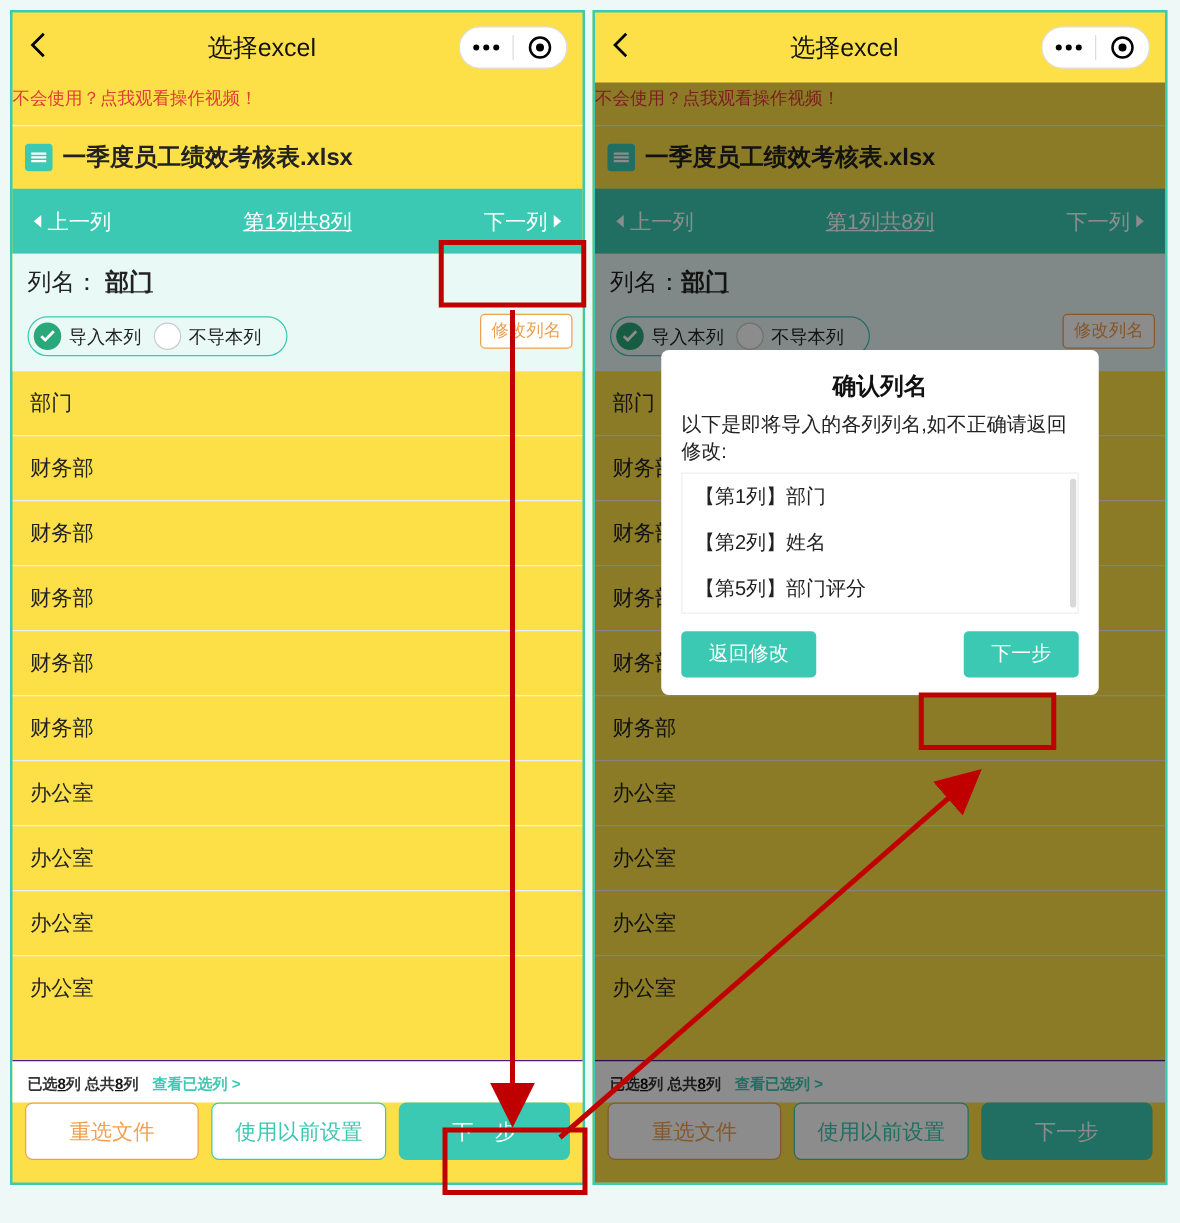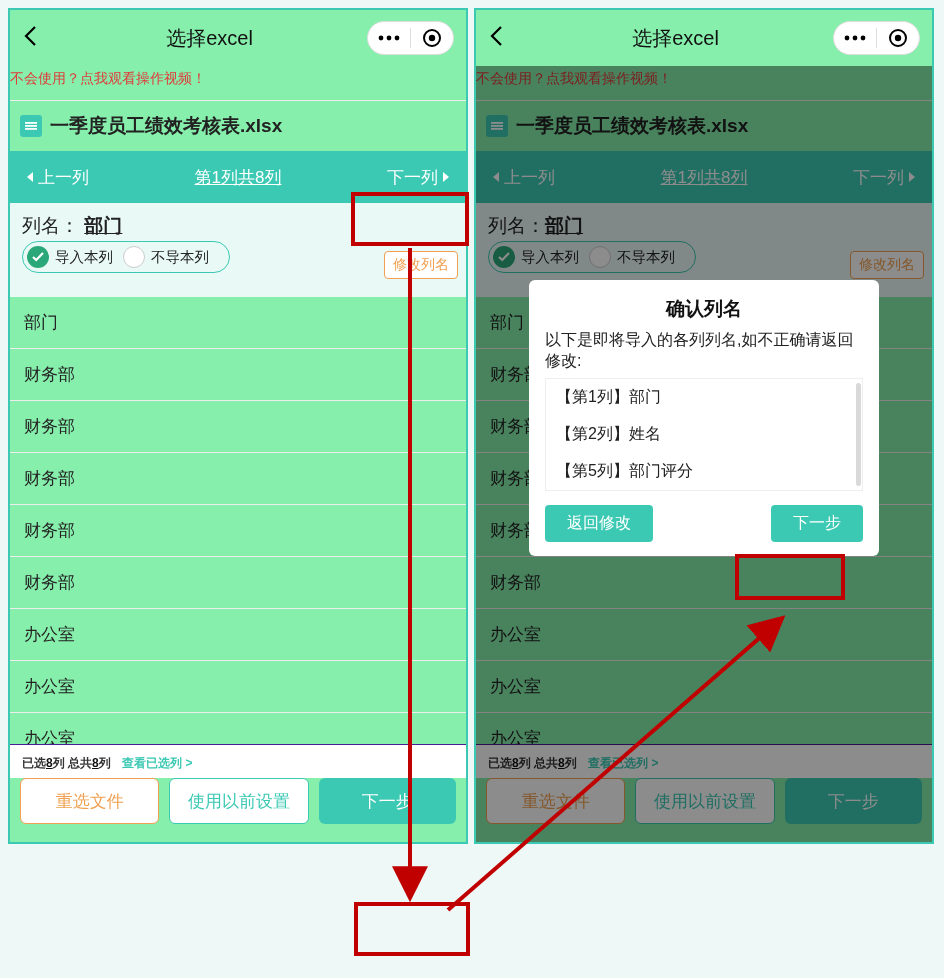--- a/index.html
+++ b/index.html
@@ -12,22 +12,22 @@
     height: 978px;
     position: relative;
   }
   .stage {
     display: flex;
     gap: 0;
     padding: 8px;
   }
   .phone {
     width: 460px;
-    height: 836px;
-    background: #86efac;
+    height: 940px;
+    background: #fde047;
     position: relative;
     border: 2px solid #3cc9b3;
   }
   .phone + .phone { margin-left: 6px; }
   .headerbar {
     display: flex;
     align-items: center;
     height: 56px;
     padding: 0 12px;
     position: relative;
@@ -107,21 +107,21 @@
   }
   .colcfg {
     background: #e9faf6;
     padding: 10px 12px 4px 12px;
     height: 94px;
     position: relative;
   }
   .colcfg .row1 {
     font-size: 19px;
     color: #222;
-    margin-bottom: 2px;
+    margin-bottom: 14px;
   }
   .colcfg .row1 b { font-weight: 700; text-decoration: underline; }
   .radios {
     display: flex;
     align-items: center;
     border: 1px solid #3cc9b3;
     border-radius: 20px;
     padding: 4px 10px 4px 4px;
     width: fit-content;
     background:#e9faf6;

